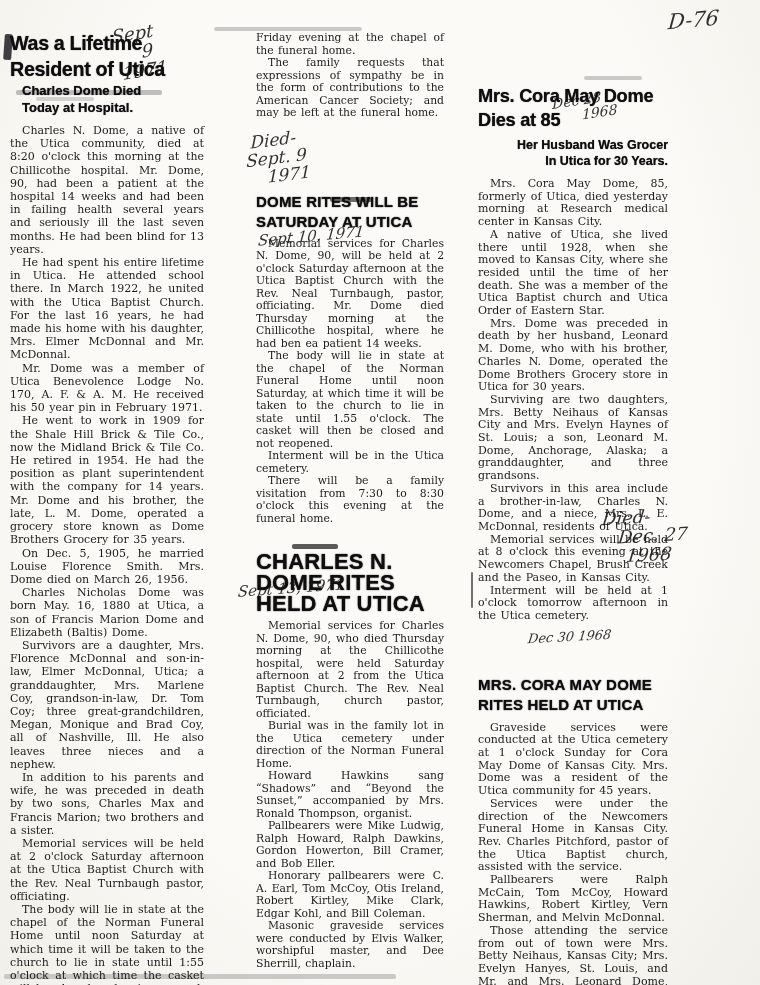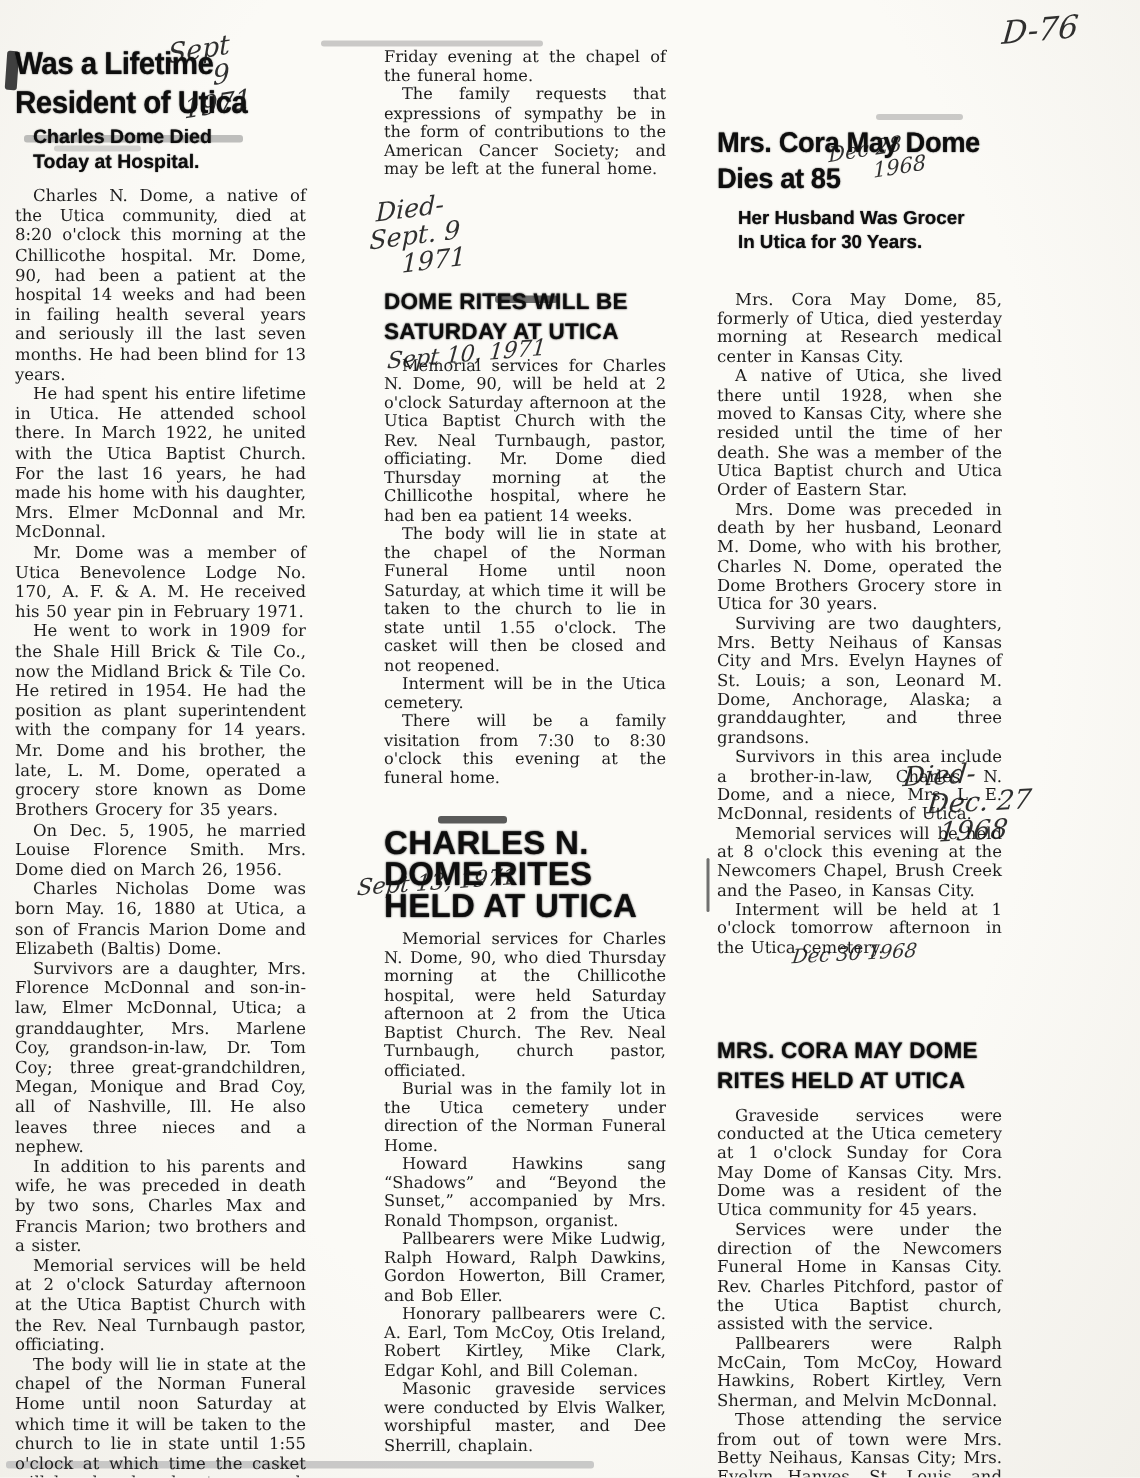--- a/index.html
+++ b/index.html
@@ -31,20 +31,21 @@
   }
   .subhead{
     font-size:13px;line-height:17px;font-weight:700;
     padding-left:12px;
     text-shadow:0 0 .8px rgba(0,0,0,.8);
   }
   .subhead3{
     font-size:12.5px;line-height:16px;font-weight:700;
     padding-left:14px;margin-top:5px;
     text-shadow:0 0 .8px rgba(0,0,0,.8);
+    text-align:right;
   }
   .caps-head{
     font-size:15px;line-height:20px;font-weight:700;letter-spacing:.2px;
     text-shadow:0 0 1.3px rgba(0,0,0,.95);
   }
   .caps-head.smeared{filter:blur(.2px);}
   .body{text-align:justify;}
   .body p{
     margin:0;font-size:11px;line-height:13.2px;text-indent:12px;
     color:#1c1c1c;word-spacing:1px;
@@ -184,21 +185,21 @@
 
   <section class="col" id="col3">
     <h2 class="main-head2">
       <span>Mrs. Cora May Dome</span><br>
       <span>Dies at 85</span>
     </h2>
     <h3 class="subhead3">
       <span>Her Husband Was Grocer</span><br>
       <span>In Utica for 30 Years.</span>
     </h3>
-    <div class="body" style="margin-top:25px;">
+    <div class="body" style="margin-top:9px;">
       <p>Mrs. Cora May Dome, 85, formerly of Utica, died yesterday morning at Research medical center in Kansas City.</p>
       <p>A native of Utica, she lived there until 1928, when she moved to Kansas City, where she resided until the time of her death. She was a member of the Utica Baptist church and Utica Order of Eastern Star.</p>
       <p>Mrs. Dome was preceded in death by her husband, Leonard M. Dome, who with his brother, Charles N. Dome, operated the Dome Brothers Grocery store in Utica for 30 years.</p>
       <p>Surviving are two daughters, Mrs. Betty Neihaus of Kansas City and Mrs. Evelyn Haynes of St. Louis; a son, Leonard M. Dome, Anchorage, Alaska; a granddaughter, and three grandsons.</p>
       <p>Survivors in this area include a brother-in-law, Charles N. Dome, and a niece, Mrs. L. E. McDonnal, residents of Utica.</p>
       <p>Memorial services will be held at 8 o'clock this evening at the Newcomers Chapel, Brush Creek and the Paseo, in Kansas City.</p>
       <p>Interment will be held at 1 o'clock tomorrow afternoon in the Utica cemetery.</p>
     </div>
 
     <h2 class="caps-head" style="margin-top:52px;font-size:15px;line-height:20px;">

